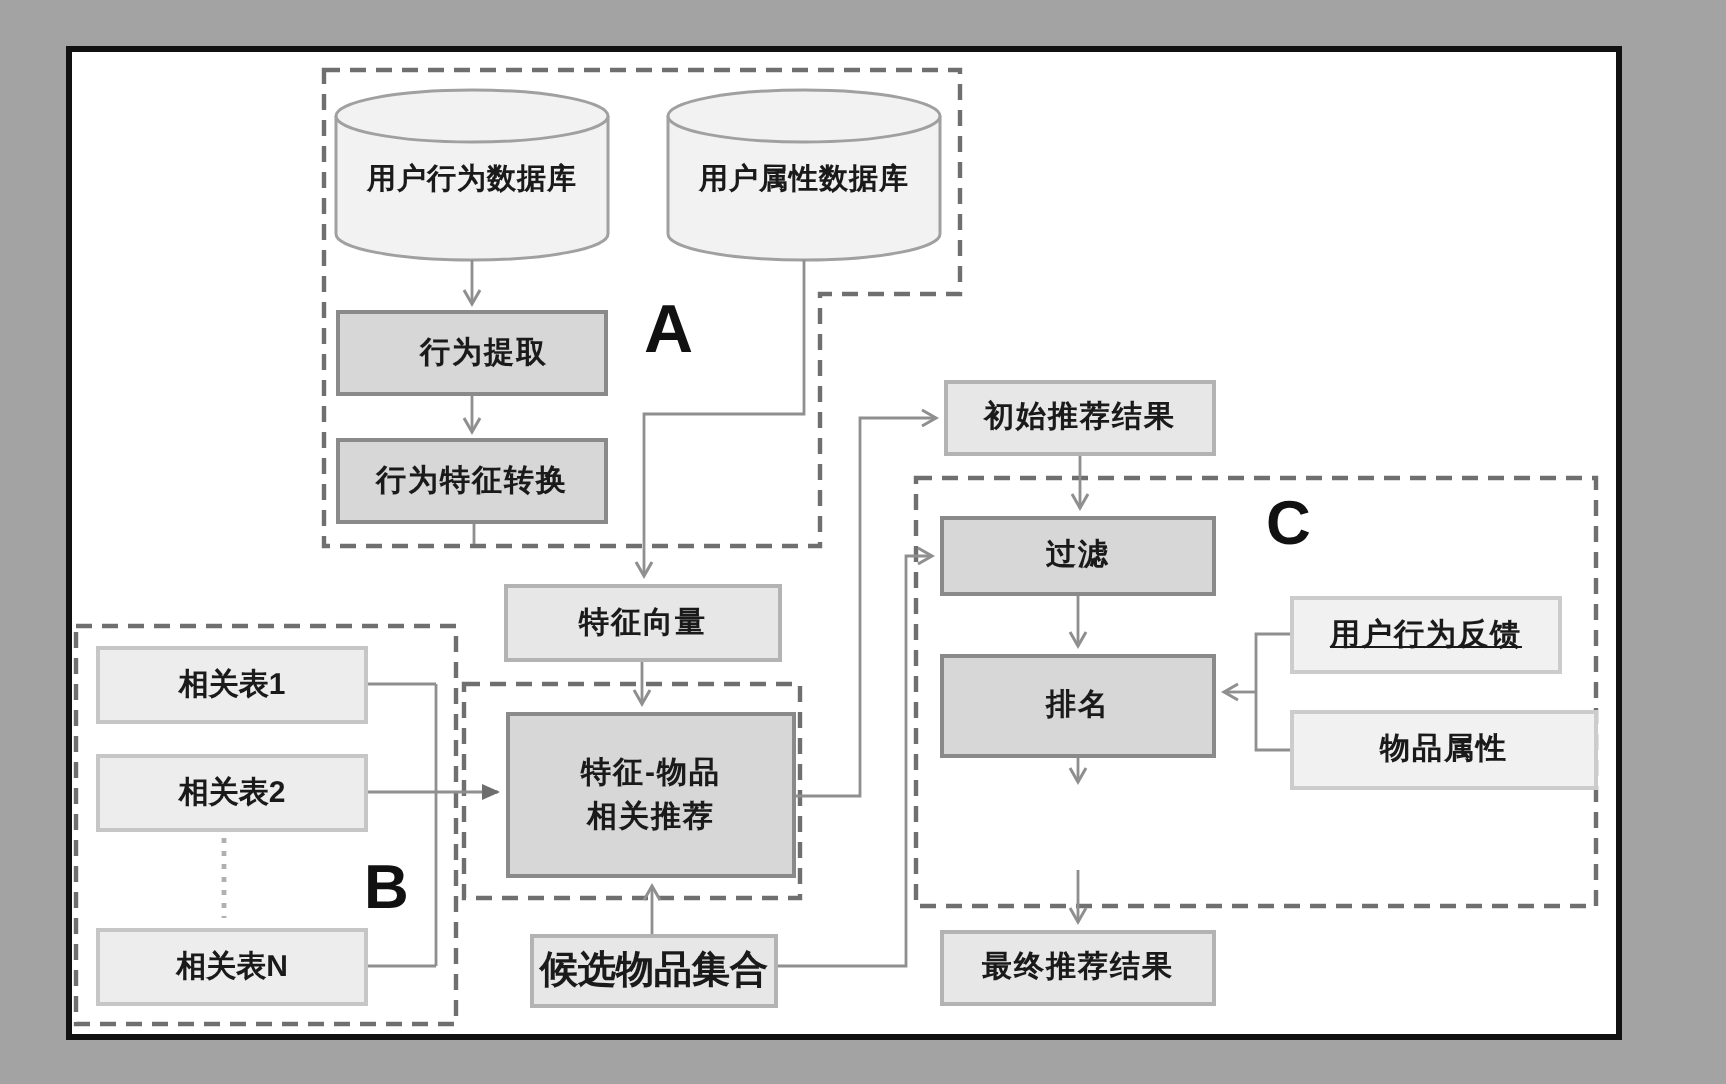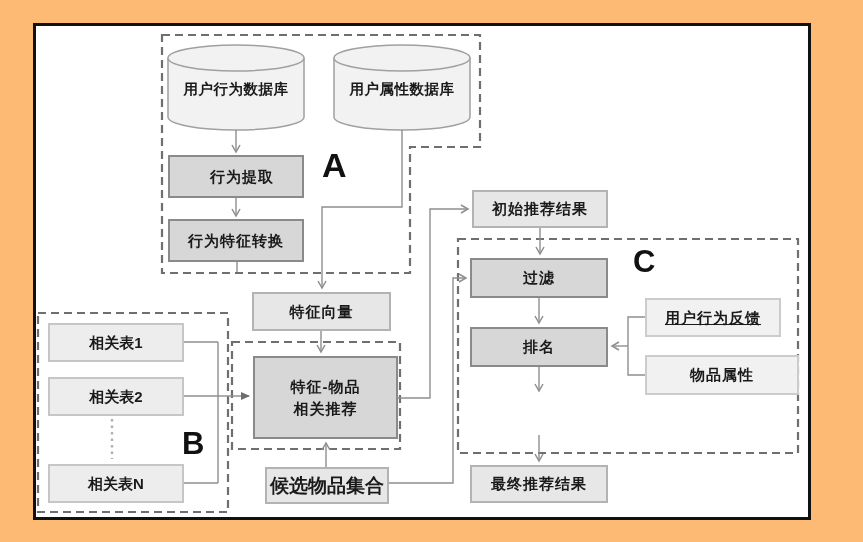--- a/index.html
+++ b/index.html
@@ -1,17 +1,17 @@
 <!DOCTYPE html>
 <html><head>
 <meta charset="utf-8">
 <style>
   html,body{margin:0;padding:0;background:#ffffff;}
   #canvas{
-    position:relative;width:863px;height:542px;background:#fdba74;overflow:hidden;
+    position:relative;width:863px;height:542px;background:#a3a3a3;overflow:hidden;
     font-family:"Liberation Sans",sans-serif;
   }
   #frame{
     position:absolute;left:33px;top:23px;width:778px;height:497px;
     border:3px solid #111;box-sizing:border-box;background:#fff;
   }
   #wires{position:absolute;left:0;top:0;width:863px;height:542px;}
   .node{
     position:absolute;box-sizing:border-box;display:flex;align-items:center;justify-content:center;
     font-size:15px;font-weight:bold;color:#1a1a1a;text-align:center;letter-spacing:1px;
@@ -103,21 +103,21 @@
 相关推荐</div>
 
   <div class="node lighter" style="left:48px;top:323px;width:136px;height:39px;letter-spacing:0;">相关表1</div>
   <div class="node lighter" style="left:48px;top:377px;width:136px;height:39px;letter-spacing:0;">相关表2</div>
   <div class="node lighter" style="left:48px;top:464px;width:136px;height:39px;letter-spacing:0;">相关表N</div>
 
   <div class="node light" style="left:265px;top:467px;width:124px;height:37px;font-size:19px;letter-spacing:0;">候选物品集合</div>
 
   <div class="node light" style="left:472px;top:190px;width:136px;height:38px;">初始推荐结果</div>
   <div class="node dark" style="left:470px;top:258px;width:138px;height:40px;">过滤</div>
-  <div class="node dark" style="left:470px;top:327px;width:138px;height:40px;">排名</div>
+  <div class="node dark" style="left:470px;top:327px;width:138px;height:52px;">排名</div>
   <div class="node light" style="left:470px;top:465px;width:138px;height:38px;">最终推荐结果</div>
 
   <div class="node xlight" style="left:645px;top:298px;width:136px;height:39px;text-decoration:underline;">用户行为反馈</div>
   <div class="node xlight" style="left:645px;top:355px;width:154px;height:40px;">物品属性</div>
 
   <div id="label-a" class="group-label">A</div>
   <div id="label-b" class="group-label">B</div>
   <div id="label-c" class="group-label">C</div>
 </div>
 

